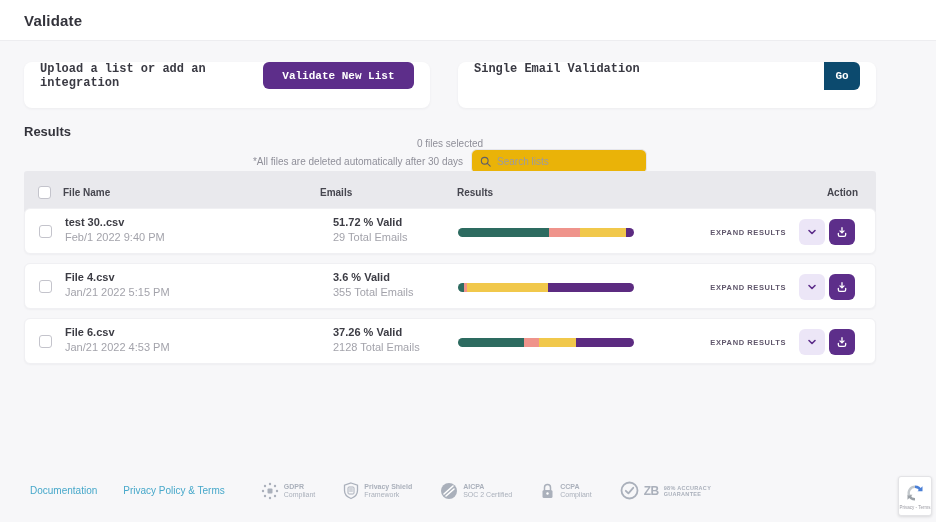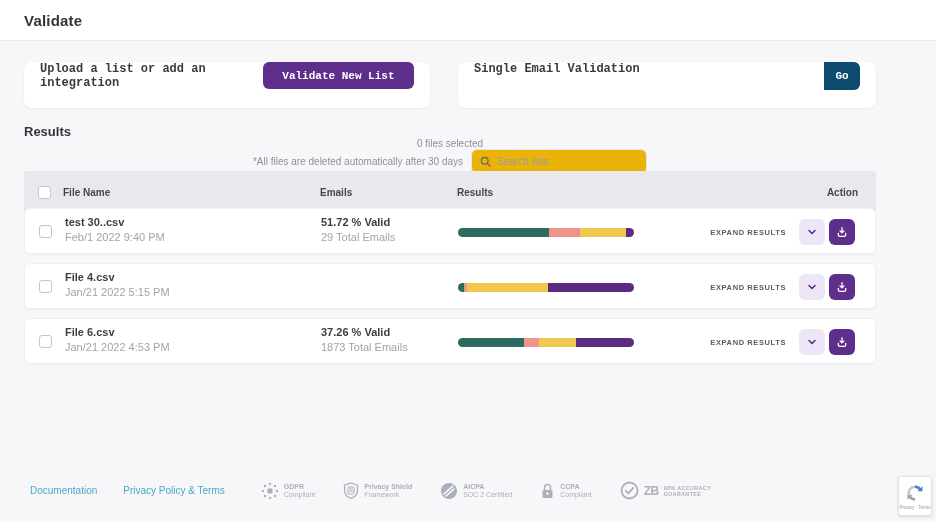--- a/index.html
+++ b/index.html
@@ -46,21 +46,21 @@
   .th-emails { position:absolute; left:296px; }
   .th-results { position:absolute; left:433px; }
   .th-action { position:absolute; right:18px; }
   .cb { width:13px; height:13px; accent-color:#5d2e8a; border:1px solid #c4c4cc; border-radius:3px; appearance:none; background:#fff; cursor:pointer; }
 
   .trow { position:absolute; left:24px; width:852px; height:46px; background:#fff; border:1px solid #f0f0f3; border-radius:6px; box-shadow:0 1px 2px rgba(30,30,60,.04); }
   .trow .cb { position:absolute; left:14px; top:16px; }
   .name-block { position:absolute; left:40px; top:7px; }
   .file-name { font-size:11px; font-weight:bold; color:#3c3c44; }
   .file-date { font-size:11px; color:#a3a3ab; margin-top:3px; }
-  .emails-block { position:absolute; left:296px; top:7px; }
+  .emails-block { position:absolute; left:308px; top:7px; }
   .valid-pct { font-size:11px; font-weight:bold; color:#3c3c44; }
   .total-emails { font-size:11px; color:#a3a3ab; margin-top:3px; }
   .result-bar { position:absolute; left:433px; top:19px; width:176px; height:9px; border-radius:5px; overflow:hidden; display:flex; }
   .result-bar .seg { height:100%; display:block; }
   .action-cluster { position:absolute; right:20px; top:0; height:46px; display:flex; align-items:center; }
   .expand-link { font-size:7.5px; font-weight:bold; letter-spacing:.6px; color:#5f566b; cursor:pointer; margin-right:13px; }
   .chev-btn { width:26px; height:26px; background:#ece6f7; border:none; border-radius:6px; display:flex; align-items:center; justify-content:center; cursor:pointer; margin-right:4px; }
   .dl-btn { width:26px; height:26px; background:#5d2e8a; border:none; border-radius:6px; display:flex; align-items:center; justify-content:center; cursor:pointer; }
 
   
@@ -152,20 +152,24 @@
       </button>
     </div>
   </div>
 
   <div class="trow" style="top:263px;">
     <input type="checkbox" class="cb" style="">
     <div class="name-block">
       <div class="file-name">File 4.csv</div>
       <div class="file-date">Jan/21 2022 5:15 PM</div>
     </div>
+    <div class="emails-block">
+      <div class="valid-pct">3.6 % Valid</div>
+      <div class="total-emails">355 Total Emails</div>
+    </div>
     <div class="result-bar">
         <span class="seg" style="width: 3.6%; background: rgb(45, 107, 96);"></span>
         <span class="seg" style="width: 1.5%; background: rgb(239, 147, 139);"></span>
         <span class="seg" style="width: 45.9%; background: rgb(241, 200, 75);"></span>
         <span class="seg" style="width: 49%; background: rgb(92, 43, 129);"></span>
       </div>
     <div class="action-cluster">
       <span class="expand-link">EXPAND RESULTS</span>
       <button class="chev-btn">
         <svg width="12" height="12" viewBox="0 0 12 12">
@@ -182,21 +186,21 @@
   </div>
 
   <div class="trow" style="top:318px;">
     <input type="checkbox" class="cb" style="">
     <div class="name-block">
       <div class="file-name">File 6.csv</div>
       <div class="file-date">Jan/21 2022 4:53 PM</div>
     </div>
     <div class="emails-block">
       <div class="valid-pct">37.26 % Valid</div>
-      <div class="total-emails">1873 Total Emails</div>
+      <div class="total-emails">2128 Total Emails</div>
     </div>
     <div class="result-bar">
         <span class="seg" style="width: 37.3%; background: rgb(45, 107, 96);"></span>
         <span class="seg" style="width: 8.9%; background: rgb(239, 147, 139);"></span>
         <span class="seg" style="width: 20.8%; background: rgb(241, 200, 75);"></span>
         <span class="seg" style="width: 33%; background: rgb(92, 43, 129);"></span>
       </div>
     <div class="action-cluster">
       <span class="expand-link">EXPAND RESULTS</span>
       <button class="chev-btn">

